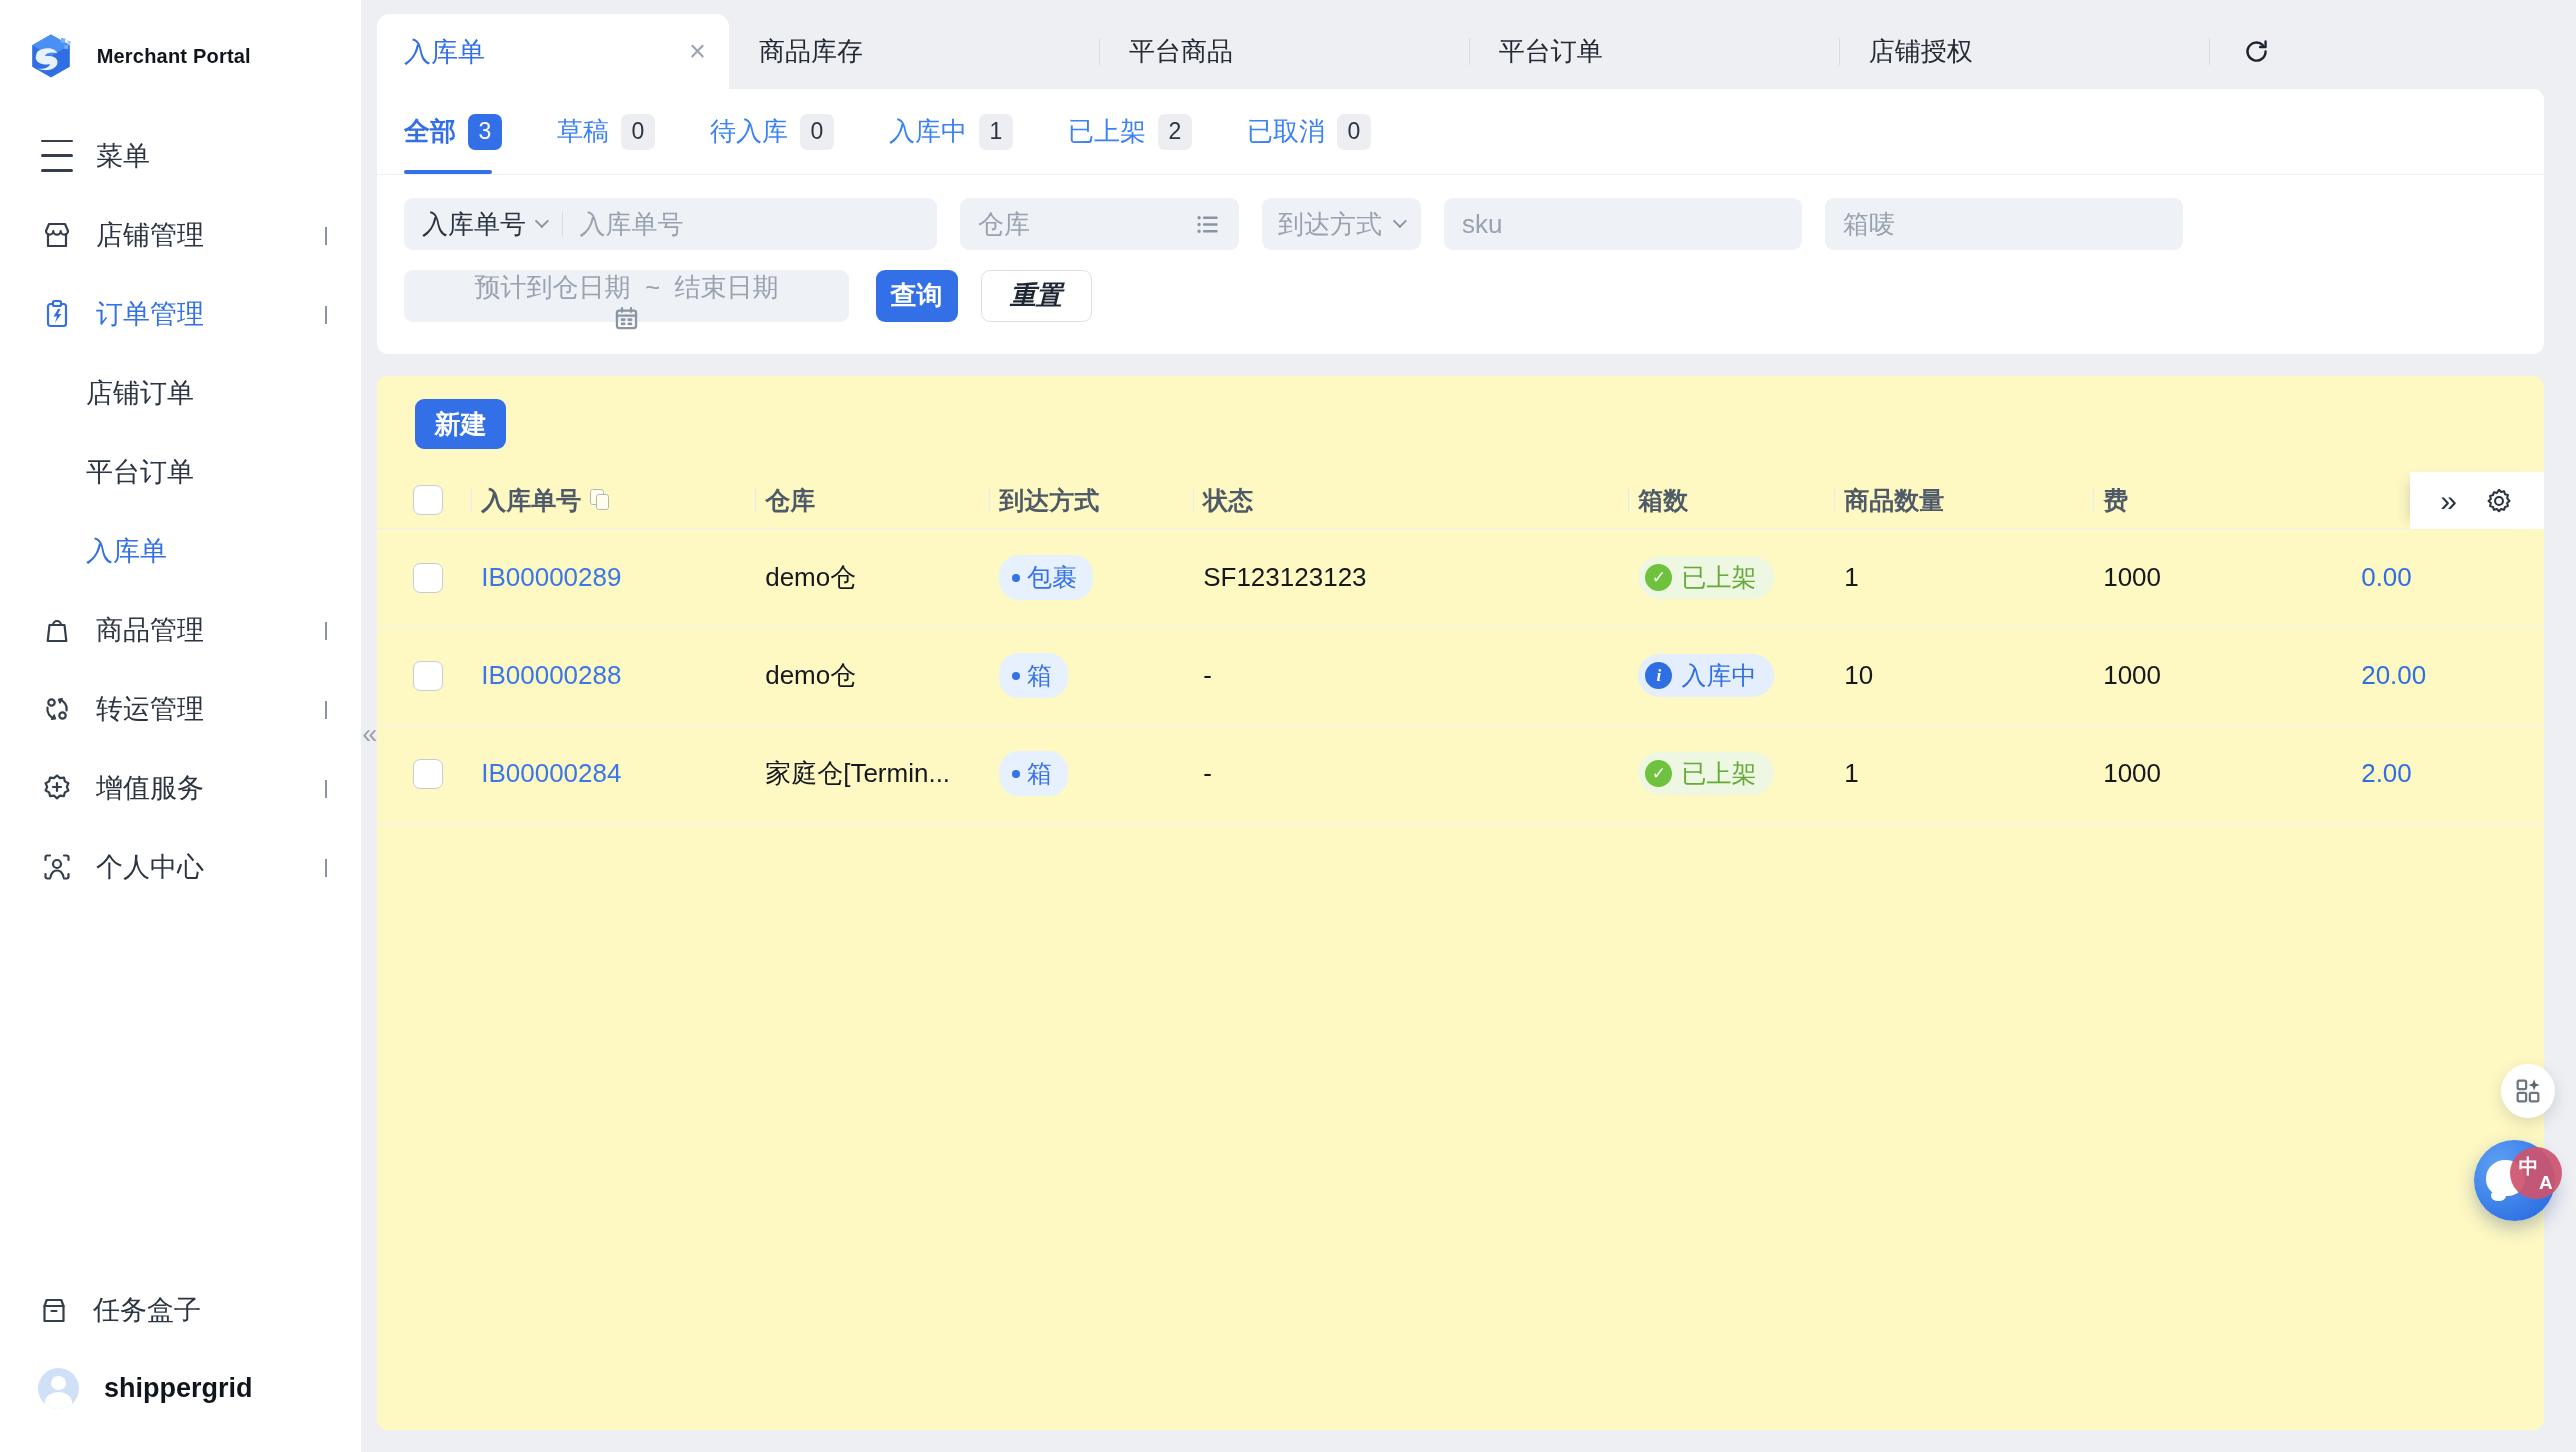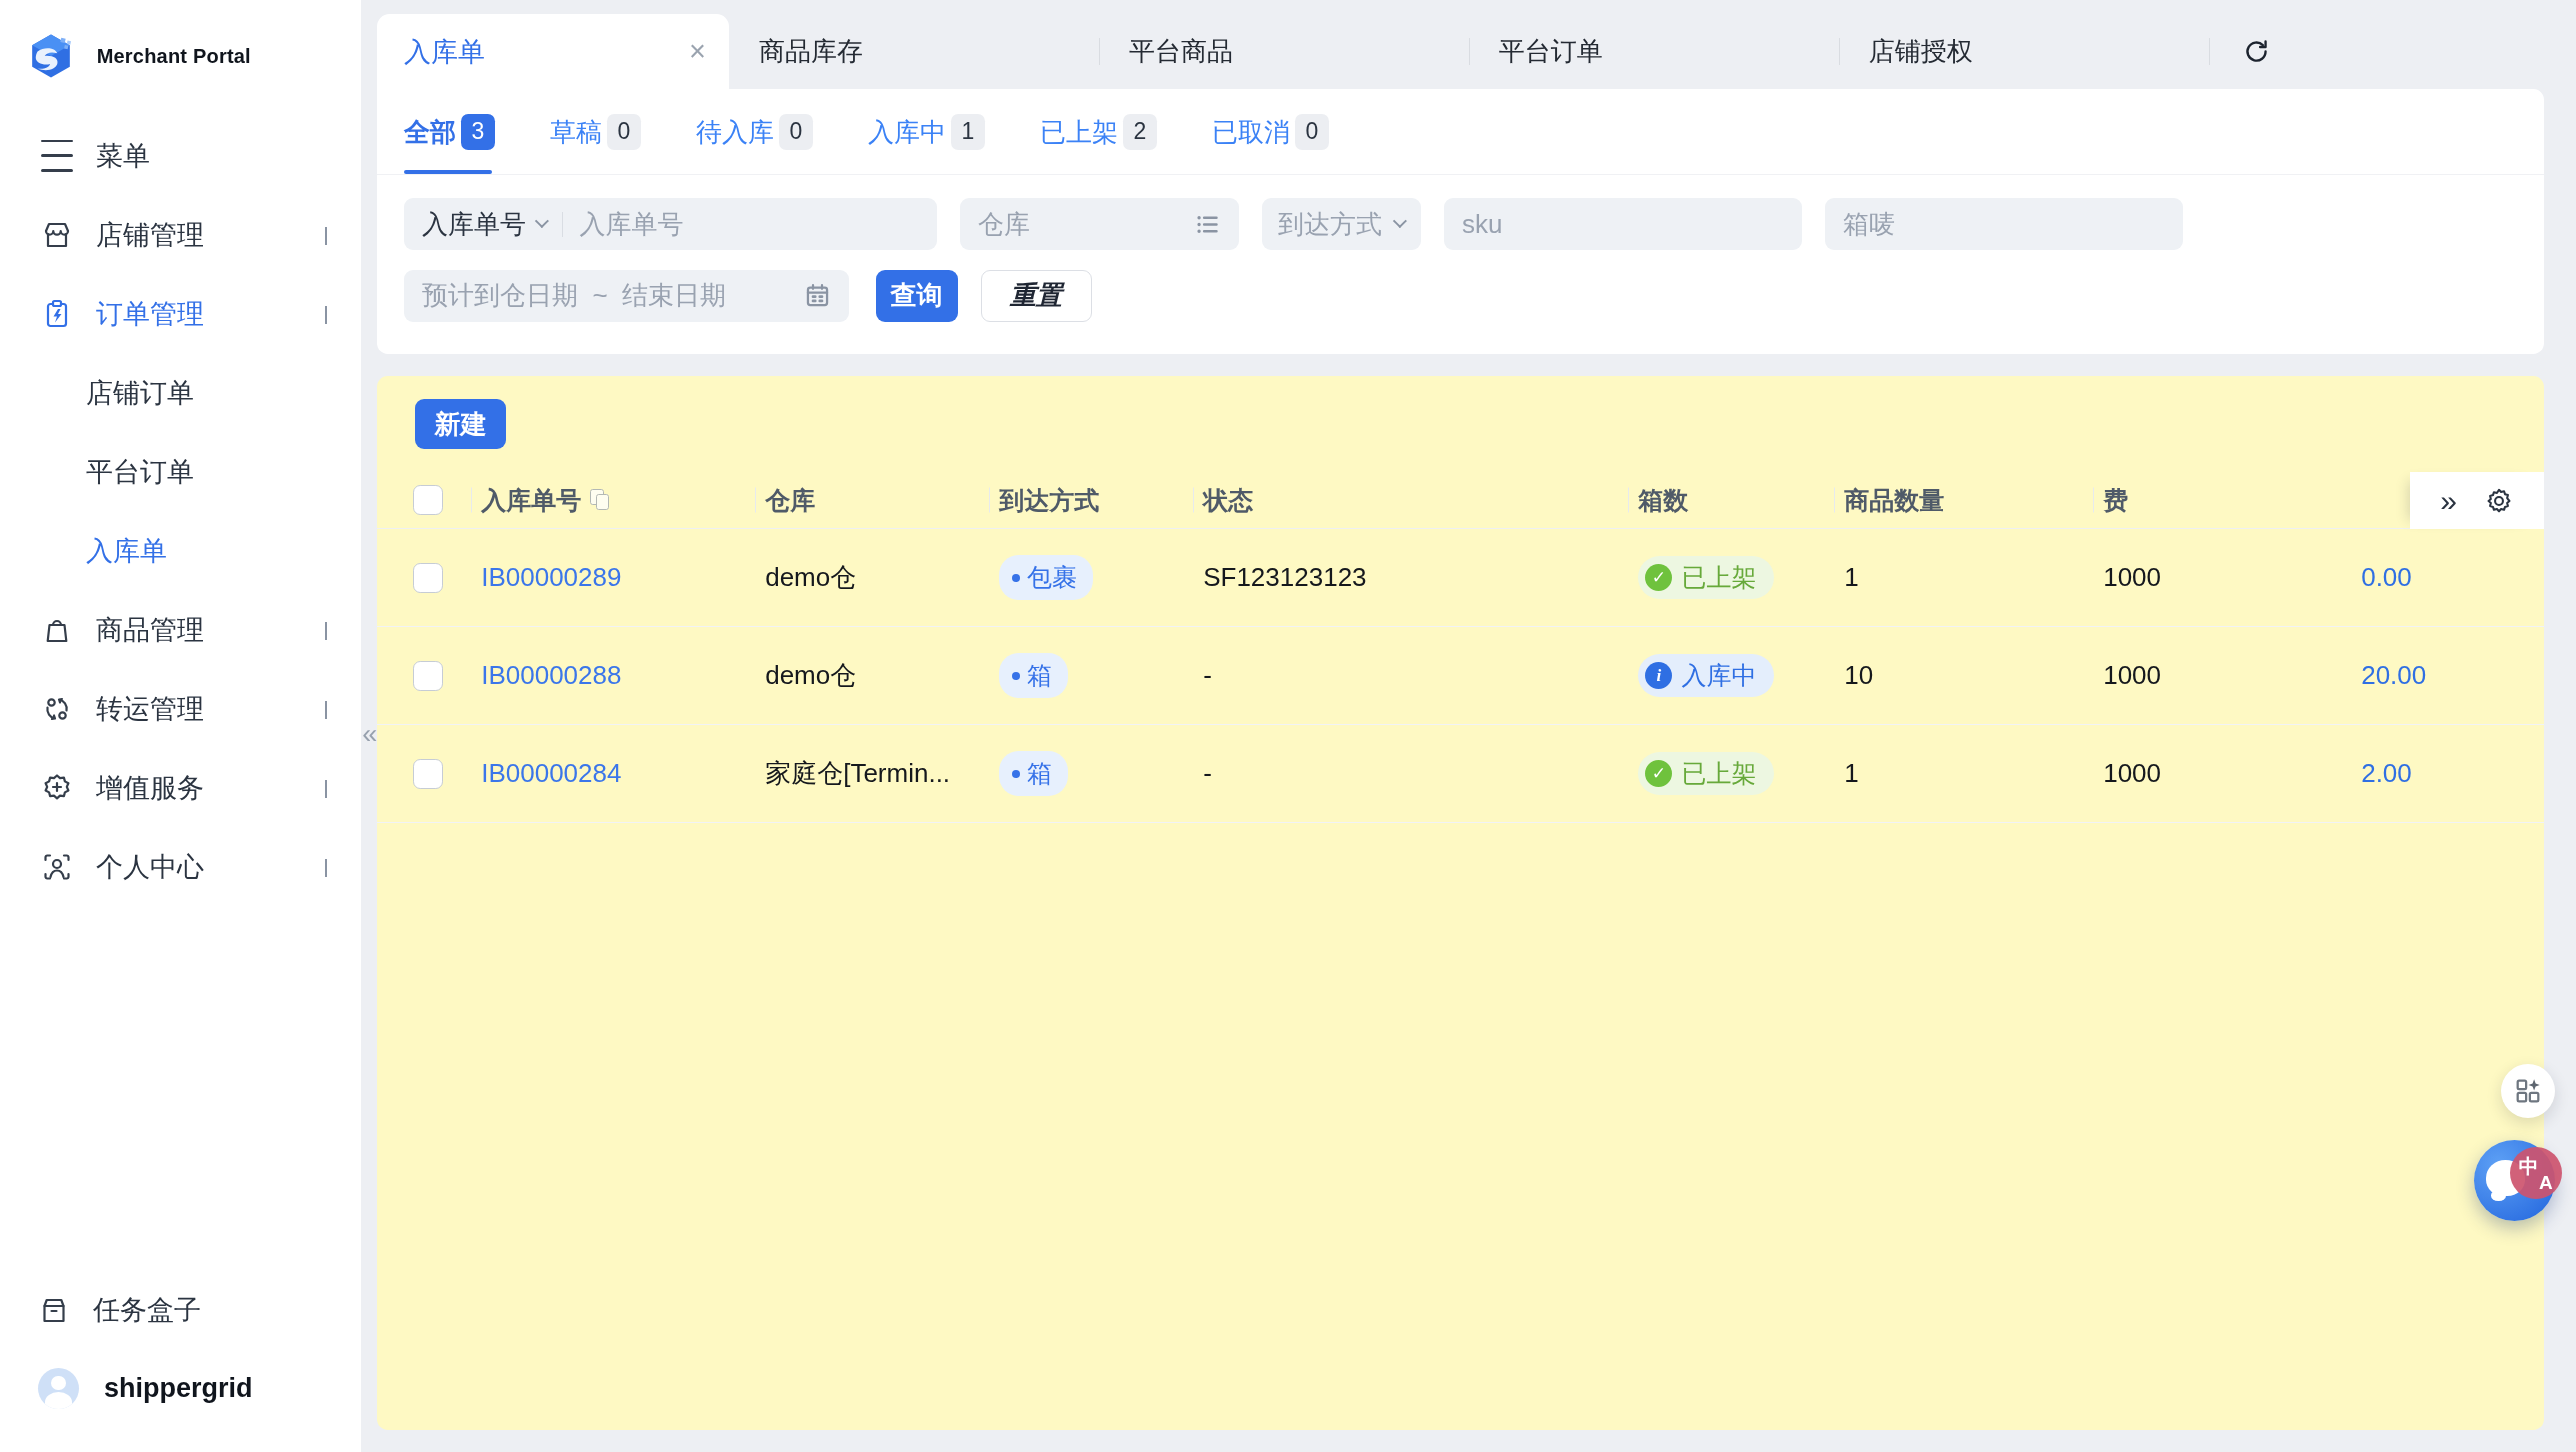--- a/index.html
+++ b/index.html
@@ -47,40 +47,40 @@
   .tab-active .t-lbl { font-size:27px; color:#3370e7; }
   .tab-active .t-close { margin-left:auto; color:#9aa3af; font-size:29px; line-height:1; cursor:pointer; }
   .tabs-rest { position:absolute; left:369px; top:14.3px; height:75px; display:flex; align-items:center; }
   .tab-plain { width:369px; display:flex; align-items:center; padding-left:29px; font-size:26px; color:#242a33; cursor:pointer; }
   .tab-div { width:0.9px; height:27px; background:#d9dce1; }
   .tab-refresh { width:93px; display:flex; align-items:center; justify-content:center; cursor:pointer; color:#1c232e; }
 
   
   .panel-filters { position:absolute; left:16px; right:32px; top:89px; height:265px; background:#fff; border-radius:0 10.7px 10.7px 10.7px; }
   .status-row { height:86px; display:flex; align-items:center; gap:55px; padding:0 27px; border-bottom:0.9px solid #f0f1f4; position:relative; }
-  .status-tab { display:flex; align-items:flex-end; gap:5px; cursor:pointer; }
+  .status-tab { display:flex; align-items:center; gap:12px; cursor:pointer; }
   .status-tab .s-lbl { font-size:26px; color:#3b82f6; }
   .status-tab .s-badge { min-width:34px; height:36px; padding:0 9px; border-radius:7.2px; background:#eceef2; color:#2b3441; font-size:23px; display:flex; align-items:center; justify-content:center; }
   .status-tab.active .s-lbl { color:#3370e7; font-weight:700; }
   .status-tab.active .s-badge { background:#3370e7; color:#fff; }
   .status-underline { position:absolute; left:27px; bottom:0; width:88px; height:4.5px; background:#3370e7; border-radius:2.7px; }
   .filter-area { padding:23px 27px 0; }
   .f-row { display:flex; gap:23px; }
   .f-row + .f-row { margin-top:19.7px; }
   .fi { height:52px; background:#eef1f5; border-radius:9px; display:flex; align-items:center; padding:0 18px; font-size:26px; color:#99a2b0; cursor:text; }
   .fi .ph { color:#99a2b0; }
   .fi-combo { width:533px; }
   .fi-combo .combo-lbl { color:#2b3441; cursor:pointer; display:flex; align-items:center; gap:10.7px; }
   .combo-div { width:0.9px; height:25px; background:#d9dde3; margin:0 16px; }
   .mini-chev { width:9.8px; height:9.8px; border-right:2.1px solid #8a94a3; border-bottom:2.1px solid #8a94a3; transform:rotate(45deg); margin-top:-5.4px; }
   .fi-warehouse { width:279px; justify-content:space-between; cursor:pointer; }
   .fi-arrival { width:159px; justify-content:space-between; cursor:pointer; padding:0 16px; }
   .fi-boxmark { width:358px; }
   .fi-sku { width:358px; }
-  .fi-date { width:445px; justify-content:space-between; cursor:pointer; }
+  .fi-date { width:445px; justify-content:space-between; cursor:pointer;flex-direction:column; }
   .btn { height:52px; border-radius:9px; font-size:26px; font-weight:600; display:flex; align-items:center; justify-content:center; cursor:pointer; }
   .btn-primary { background:#3370e7; color:#fff; }
   .btn-plain { background:#fff; color:#1f2633; border:0.9px solid #dcdfe5;font-style:italic; }
   .btn-search { width:82px; margin-left:3.6px; }
   .btn-reset { width:111px; }
   .icon-gray { color:#8a94a3; }
 
   
   .table-card { position:absolute; left:16px; right:32px; top:376px; bottom:23px; background:#fef9c3; border-radius:10.7px; padding:23px 0 0; }
   .btn-create { width:91px; height:50px; margin-left:38px; }

